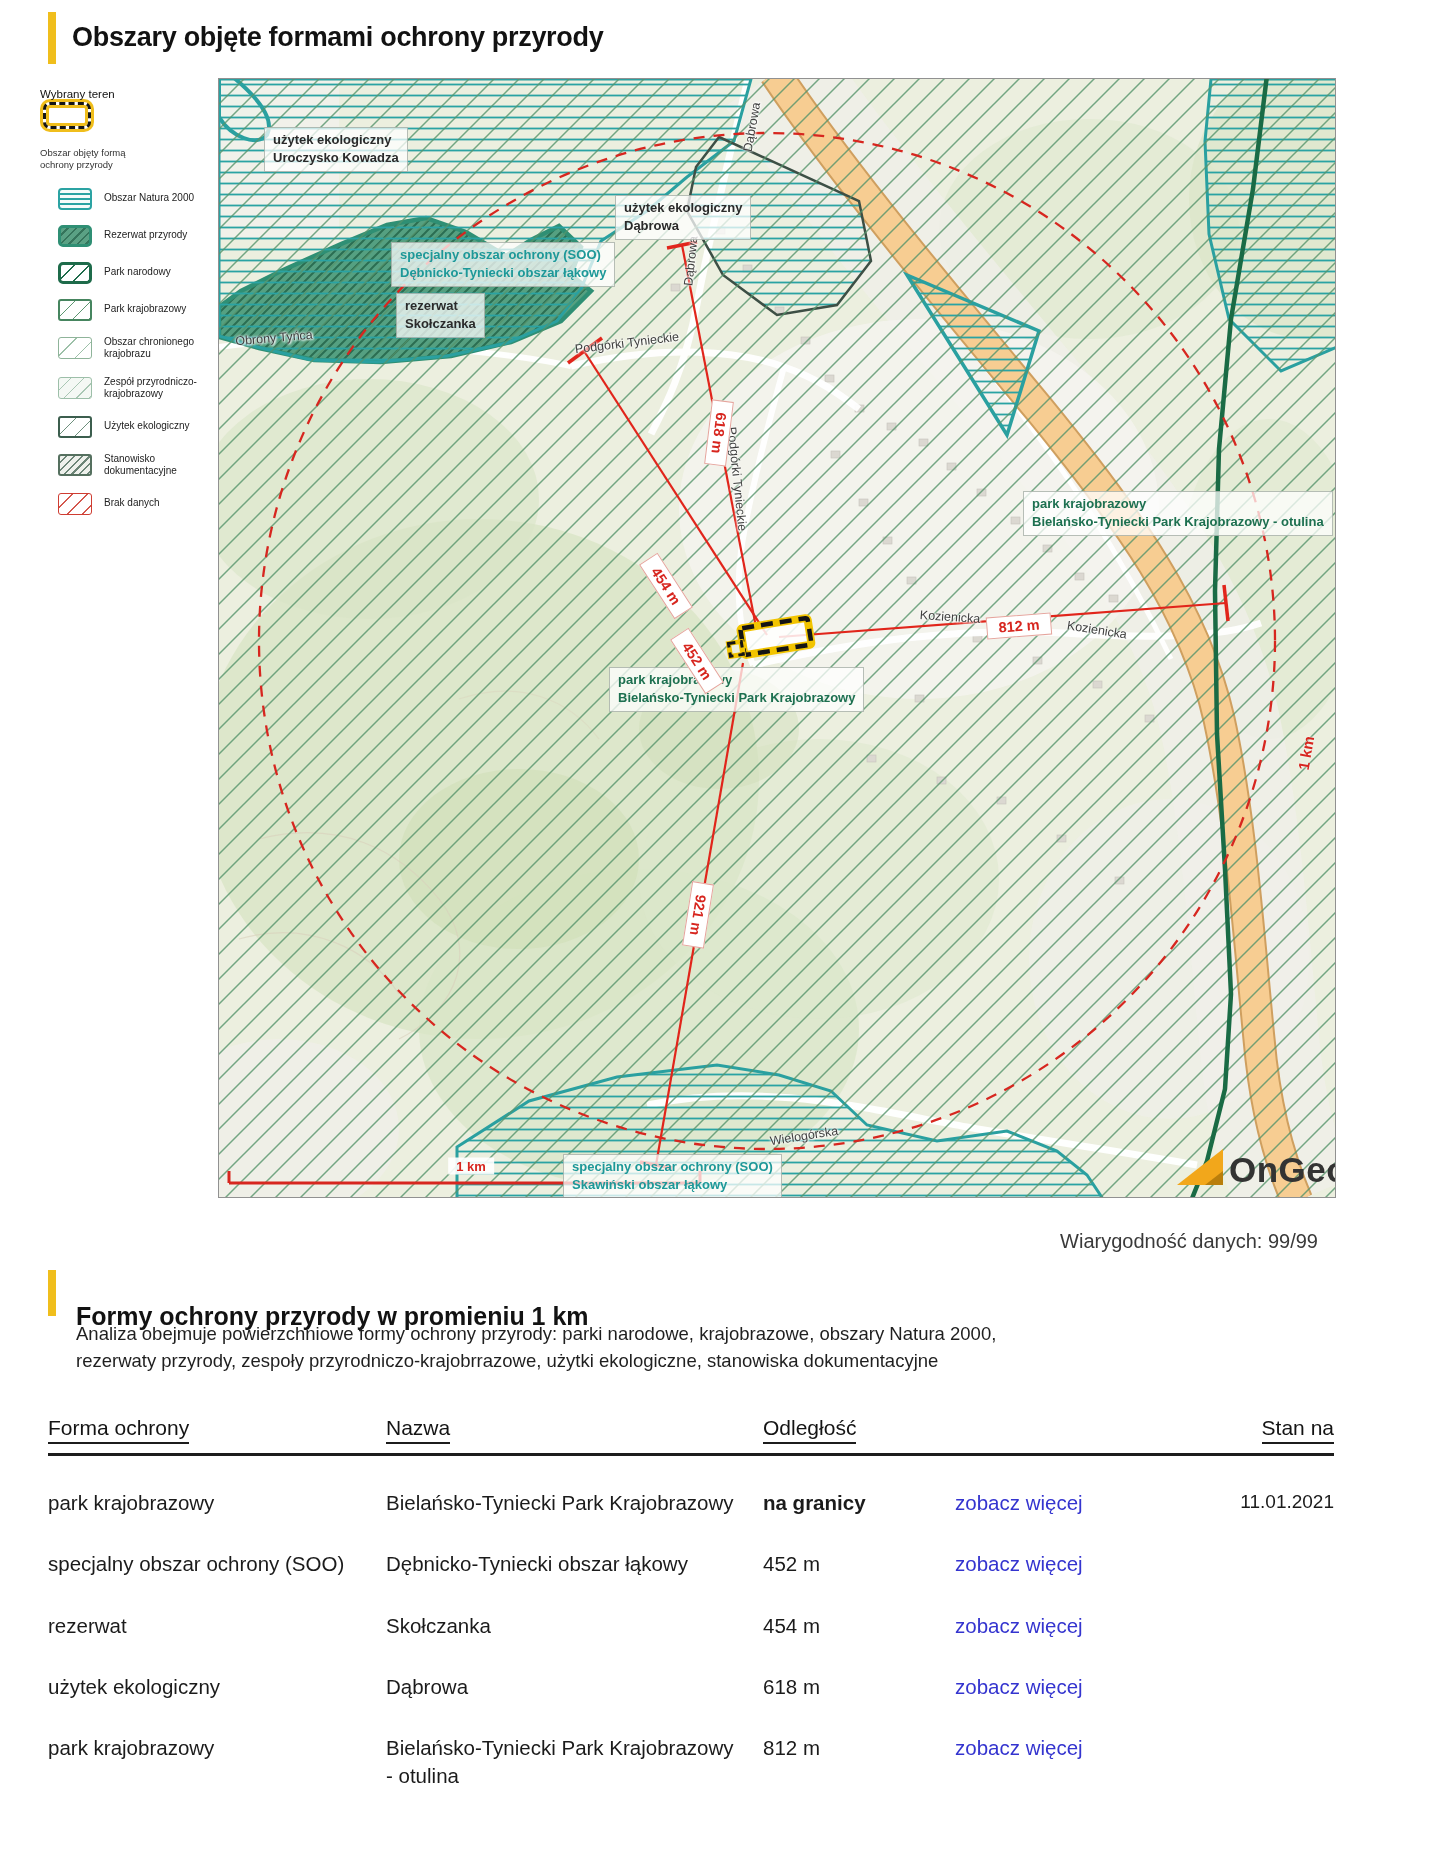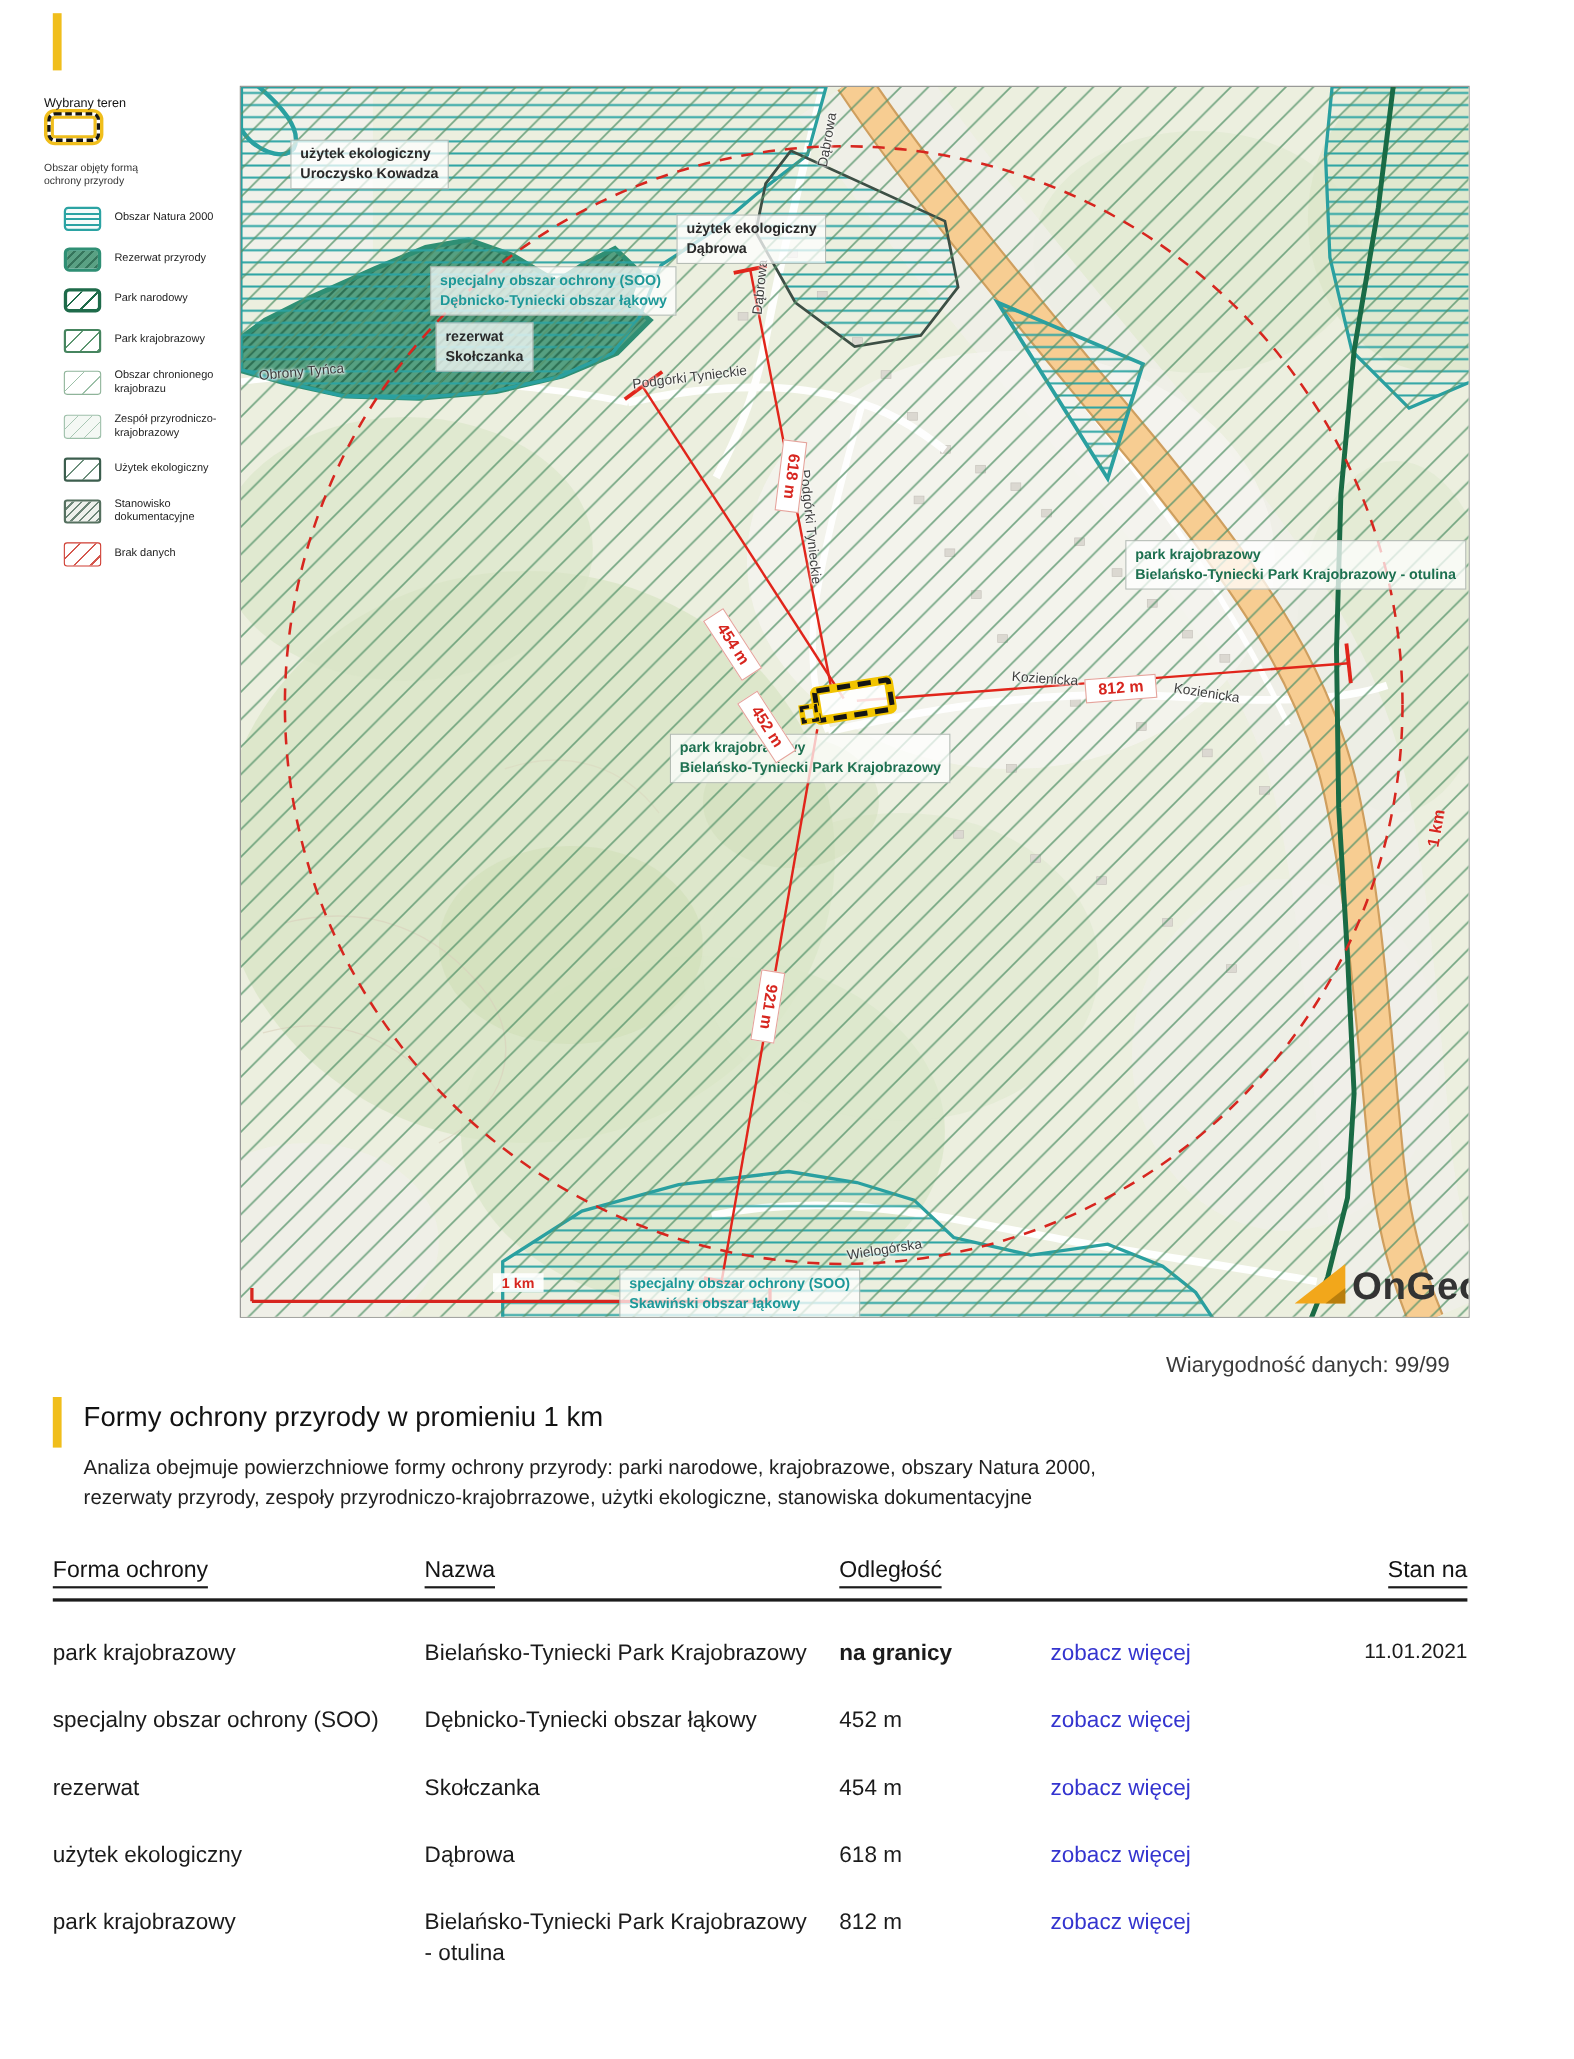--- a/index.html
+++ b/index.html
@@ -57,21 +57,21 @@
   .redtext { position:absolute; color:#D7261F; font-weight:700; font-size:15px; white-space:nowrap;
              text-shadow:0 0 2px #fff; }
   .scale-chip { position:absolute; left:252px; top:1087px; transform:translate(-50%,-50%);
             background:rgba(255,255,255,0.9); color:#D7261F; font-weight:700; font-size:13px; padding:1px 8px; }
   .ongeo { position:absolute; left:958px; top:1068px; display:flex; align-items:flex-end; gap:4px; }
   .ongeo-text { font-size:35px; font-weight:700; color:#333; letter-spacing:0.5px; line-height:1; }
 
   
   .confidence { position:absolute; top:1230px; right:113px; font-size:20px; color:#3A3A3A; }
   .bar-section { left:48px; top:1270px; height:46px; }
-  .section-title { position:absolute; left:76px; top:1274px; font-size:25px; font-weight:400; color:#121212; }
+  .section-title { position:absolute; left:76px; top:1302px; font-size:25px; font-weight:700; color:#121212; }
   .description { position:absolute; left:76px; top:1320px; width:935px; font-size:18.5px;
                  line-height:1.48; color:#1F1F1F; }
 
   .table { position:absolute; left:48px; top:1416px; width:1286px; font-size:20.5px; }
   .thead { display:grid; grid-template-columns:338px 377px 192px 262px 1fr;
            border-bottom:3px solid #1C1C1C; padding-bottom:9px; font-size:21px; color:#141414; }
   .th span { display:inline-block; border-bottom:2px solid #1C1C1C; padding-bottom:2px; }
   .th-last { text-align:right; }
   .trow { display:grid; grid-template-columns:338px 377px 192px 262px 1fr; padding-top:33px;
           line-height:1.38; align-items:start; }
@@ -79,20 +79,21 @@
   .col-dist.bold { font-weight:700; }
   a.col-link { color:#3434CF; cursor:pointer; }
   .col-date { text-align:right; font-size:19px; padding-right:0; }
 </style>
 </head>
 <body>
 
 <div class="page">
 
   <div class="accent-bar bar-top"></div>
+  <h1 class="page-title">Obszary objęte formami ochrony przyrody</h1>
 
   <aside class="legend">
     <div class="legend-title">Wybrany teren</div>
     <div class="sw-selected"></div>
     <div class="legend-group">Obszar objęty formą ochrony przyrody</div>
     <div class="legend-items">
 
         <div class="legend-item">
           <span class="sw sw-natura2000"></span>
           <span class="legend-label">Obszar Natura 2000</span>

